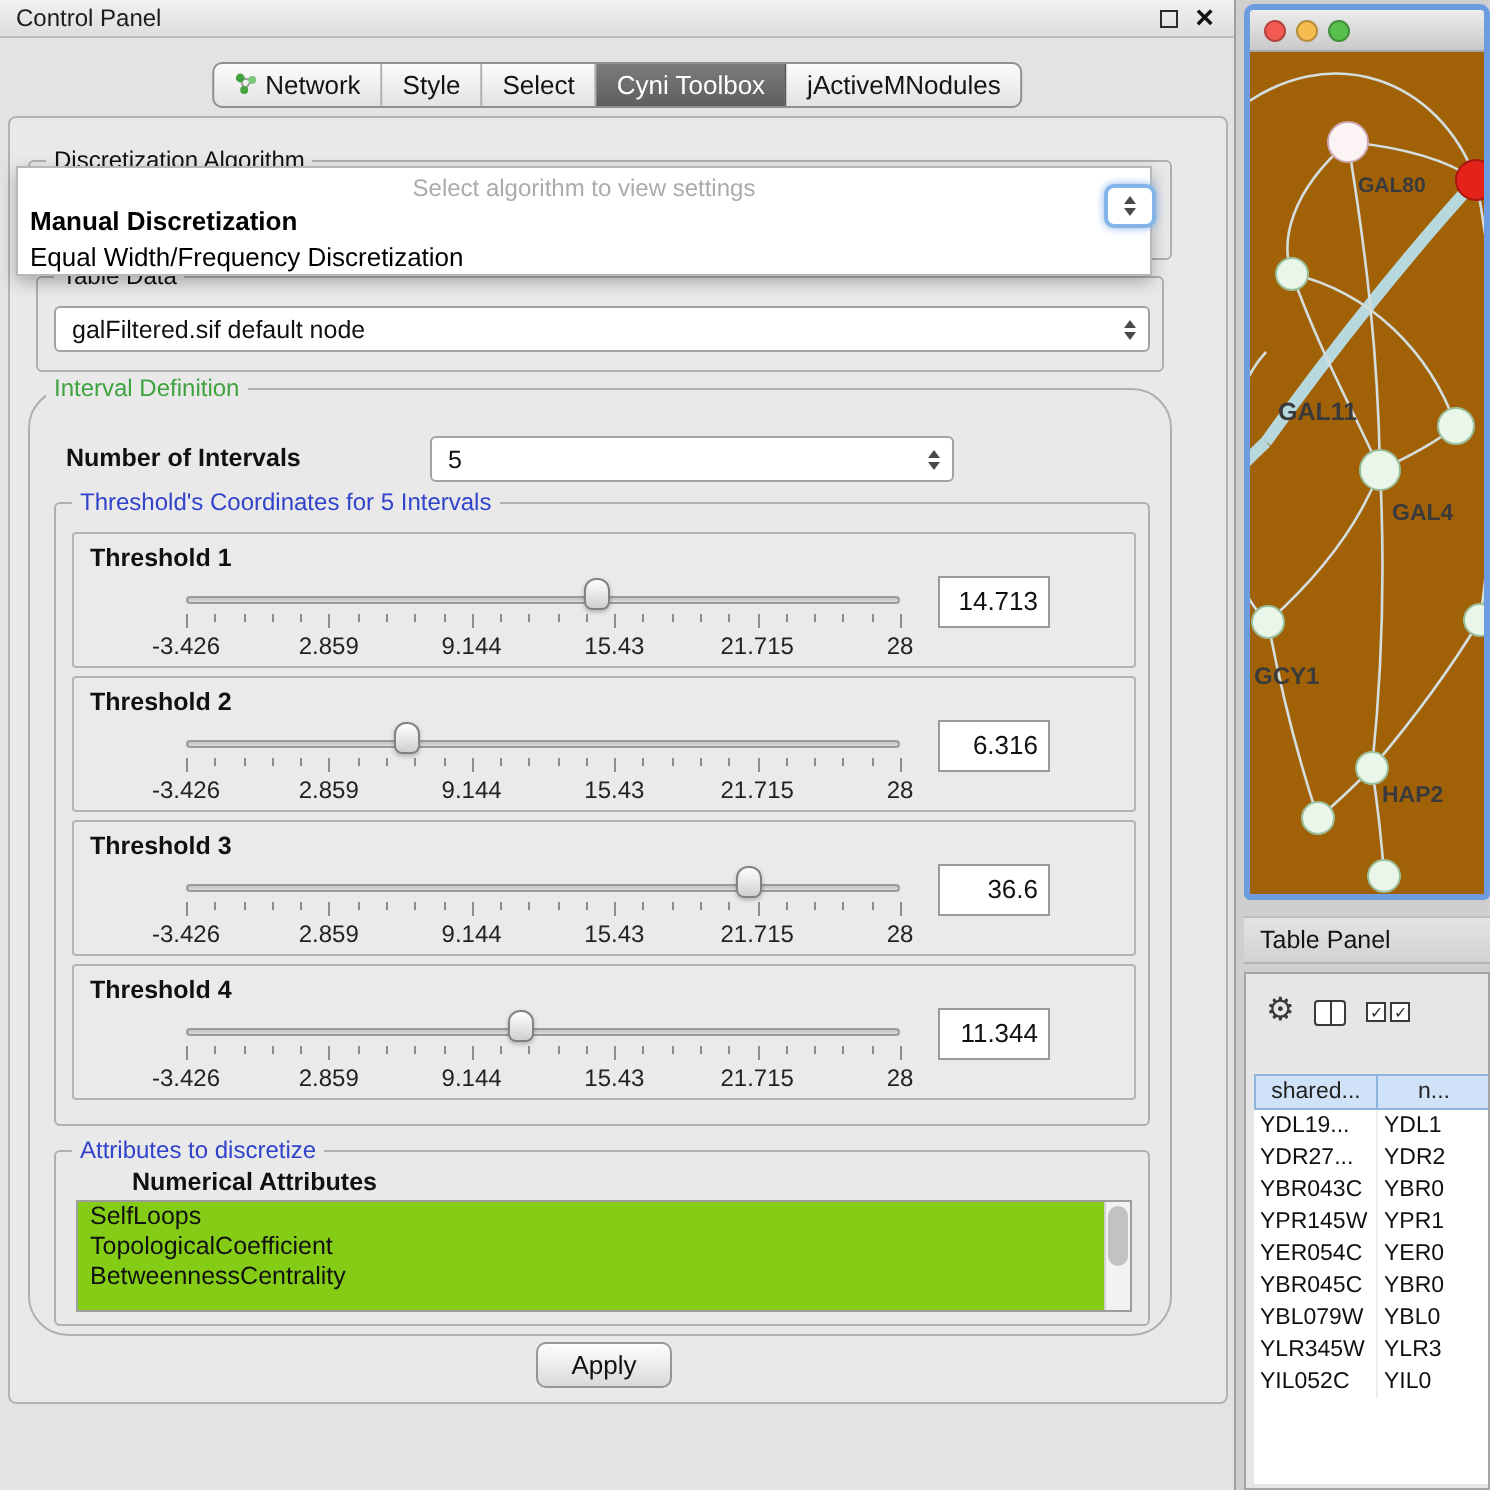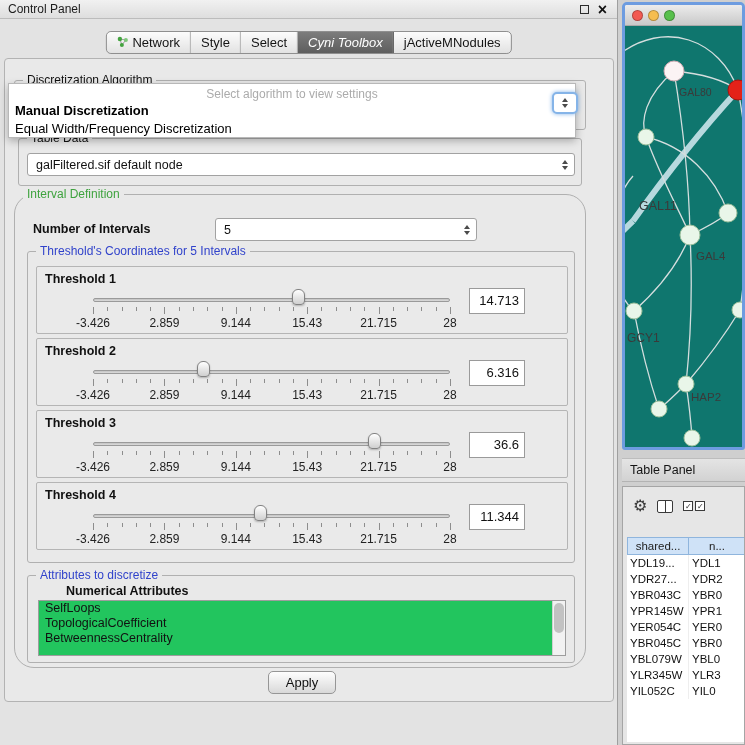--- a/index.html
+++ b/index.html
@@ -9,21 +9,21 @@
   
   #control-panel{position:absolute;left:0;top:0;width:618px;height:745px;background:#e3e3e3;border-right:1px solid #9f9f9f;}
   #cp-titlebar{position:absolute;left:0;top:0;width:100%;height:19px;background:linear-gradient(#f1f1f1,#dedede);border-bottom:1px solid #bcbcbc;display:flex;align-items:center;padding:0 8px;font-size:12px;color:#1c1c1c;}
   .win-icons{position:absolute;right:10px;top:4px;display:flex;gap:9px;align-items:center;}
   .restore-box{width:9px;height:9px;border:1.5px solid #2c2c2c;}
   .close-x{font-size:16px;font-weight:bold;color:#111;line-height:11px;}
 
   .tabbar{position:absolute;display:flex;border:1px solid #8f8f8f;border-radius:5px;overflow:hidden;background:linear-gradient(#fcfcfc,#e2e2e2);}
   .tab{display:flex;align-items:center;gap:4px;padding:3px 10px;font-size:13px;color:#141414;border-right:1px solid #b2b2b2;white-space:nowrap;cursor:default;}
   .tab:last-child{border-right:none;}
-  .tab.active{background:linear-gradient(#7c7c7c,#5e5e5e);color:#fff;border-right-color:#555;font-style:italic;}
+  .tab.active{background:linear-gradient(#7c7c7c,#5e5e5e);color:#fff;border-right-color:#555;}
   #top-tabbar{top:31px;left:50%;transform:translateX(-50%);}
   #bottom-tabbar{top:724px;left:50%;transform:translateX(-50%);margin-top:28px;}
 
   #main-box{position:absolute;left:4px;top:58px;width:610px;height:644px;background:#e9e9e9;border:1px solid #b3b3b3;border-radius:4px;}
   .groupbox{position:absolute;border:1px solid #b0b0b0;border-radius:3px;}
   .grouptitle{position:absolute;top:-8px;left:8px;background:#e9e9e9;padding:0 4px;font-size:12px;color:#111;white-space:nowrap;}
   .grouptitle.green{color:var(--group_title_green);}
   .grouptitle.blue{color:var(--group_title_blue);}
 
   .combo{position:absolute;background:#fff;border:1px solid #a2a2a2;border-radius:3px;display:flex;align-items:center;font-size:12.5px;color:#111;padding:0 24px 0 8px;}
@@ -44,33 +44,33 @@
   .slider{position:absolute;left:56px;top:0;width:357px;height:68px;}
   .track{position:absolute;left:0;top:31px;width:100%;height:4px;background:linear-gradient(#c2c2c2,#dcdcdc);border:1px solid #9a9a9a;border-radius:2px;}
   .thumb{position:absolute;top:22px;width:13px;height:16px;background:linear-gradient(#ffffff,#cfcfcf);border:1px solid #828282;border-radius:6px 6px 4px 4px;box-shadow:0 1px 2px rgba(0,0,0,.25);}
   .ticks{position:absolute;left:0;top:40px;width:100%;height:7px;}
   .tick{position:absolute;top:0;width:1px;height:4px;background:#8d8d8d;}
   .tick.major{height:7px;}
   .scale{position:absolute;left:0;top:49px;width:100%;height:11px;}
   .scale span{position:absolute;transform:translateX(-50%);font-size:12px;color:#222;white-space:nowrap;}
   .tvalue{position:absolute;left:432px;top:21px;width:56px;height:26px;background:#fff;border:1px solid #9a9a9a;font-size:13px;color:#111;text-align:right;line-height:24px;padding-right:5px;}
 
-  #attr-list{position:absolute;left:10px;top:24px;width:528px;height:56px;background:#22c55e;border:1px solid #9d9d9d;overflow:hidden;}
+  #attr-list{position:absolute;left:10px;top:24px;width:528px;height:56px;background:#84cc16;border:1px solid #9d9d9d;overflow:hidden;}
   .list-item{font-size:12.5px;color:#111;line-height:15px;padding-left:6px;white-space:nowrap;}
   #attr-scrollbar{position:absolute;right:0;top:0;width:13px;height:100%;background:#f2f2f2;border-left:1px solid #d0d0d0;}
   #attr-thumb{position:absolute;left:1px;top:2px;width:10px;height:30px;background:#c2c2c2;border-radius:5px;}
 
   #apply-btn{position:absolute;left:263px;top:612px;width:68px;height:23px;border:1px solid #969696;border-radius:5px;background:linear-gradient(#fefefe,#d9d9d9);font-size:13px;color:#111;text-align:center;line-height:21px;}
 
   
   #network-window{position:absolute;left:622px;top:2px;width:123px;height:448px;border:3px solid var(--window_focus_blue);border-radius:5px 5px 3px 3px;background:#fff;overflow:hidden;}
   #net-titlebar{height:21px;background:linear-gradient(#ececec,#c9c9c9);border-bottom:1px solid #a8a8a8;display:flex;align-items:center;padding-left:7px;}
   #traffic-lights{display:flex;gap:5px;}
   .tl-circle{width:11px;height:11px;border-radius:50%;border:1px solid rgba(0,0,0,.25);}
-  #net-canvas{position:relative;width:100%;height:calc(100% - 21px);background:#0f766e;overflow:hidden;}
+  #net-canvas{position:relative;width:100%;height:calc(100% - 21px);background:#a16207;overflow:hidden;font-weight:bold;}
 
   
   #table-panel-bar{position:absolute;left:622px;top:458px;width:123px;height:24px;background:linear-gradient(#e4e4e4,#d2d2d2);border-top:1px solid #bdbdbd;border-bottom:1px solid #b3b3b3;font-size:12.5px;color:#141414;display:flex;align-items:center;padding-left:8px;}
   #table-window{position:absolute;left:622px;top:486px;width:123px;height:259px;background:#e6e6e6;border:1px solid #a5a5a5;overflow:hidden;}
   #table-toolbar{position:absolute;left:0;top:0;width:100%;height:38px;display:flex;align-items:center;gap:10px;padding-left:10px;}
   .gear{font-size:16px;color:#3a3a3a;line-height:16px;}
   .cols-icon{width:16px;height:13px;border:1.5px solid #3a3a3a;border-radius:2px;display:flex;background:#fff;}
   .cols-icon div{flex:1;border-right:1.5px solid #3a3a3a;}
   .cols-icon div:last-child{border-right:none;}
   .check-pair{display:flex;gap:2px;}

